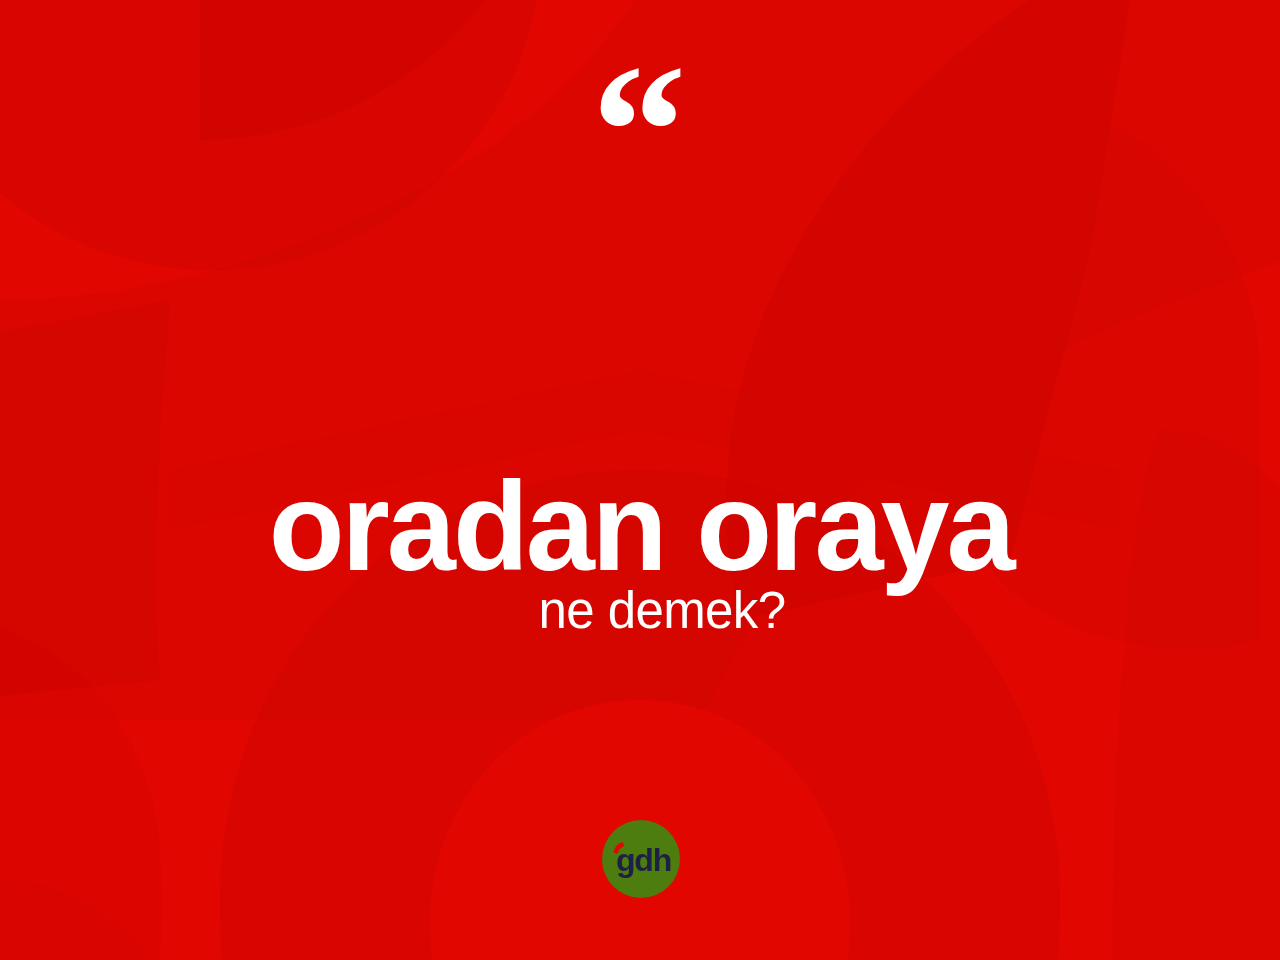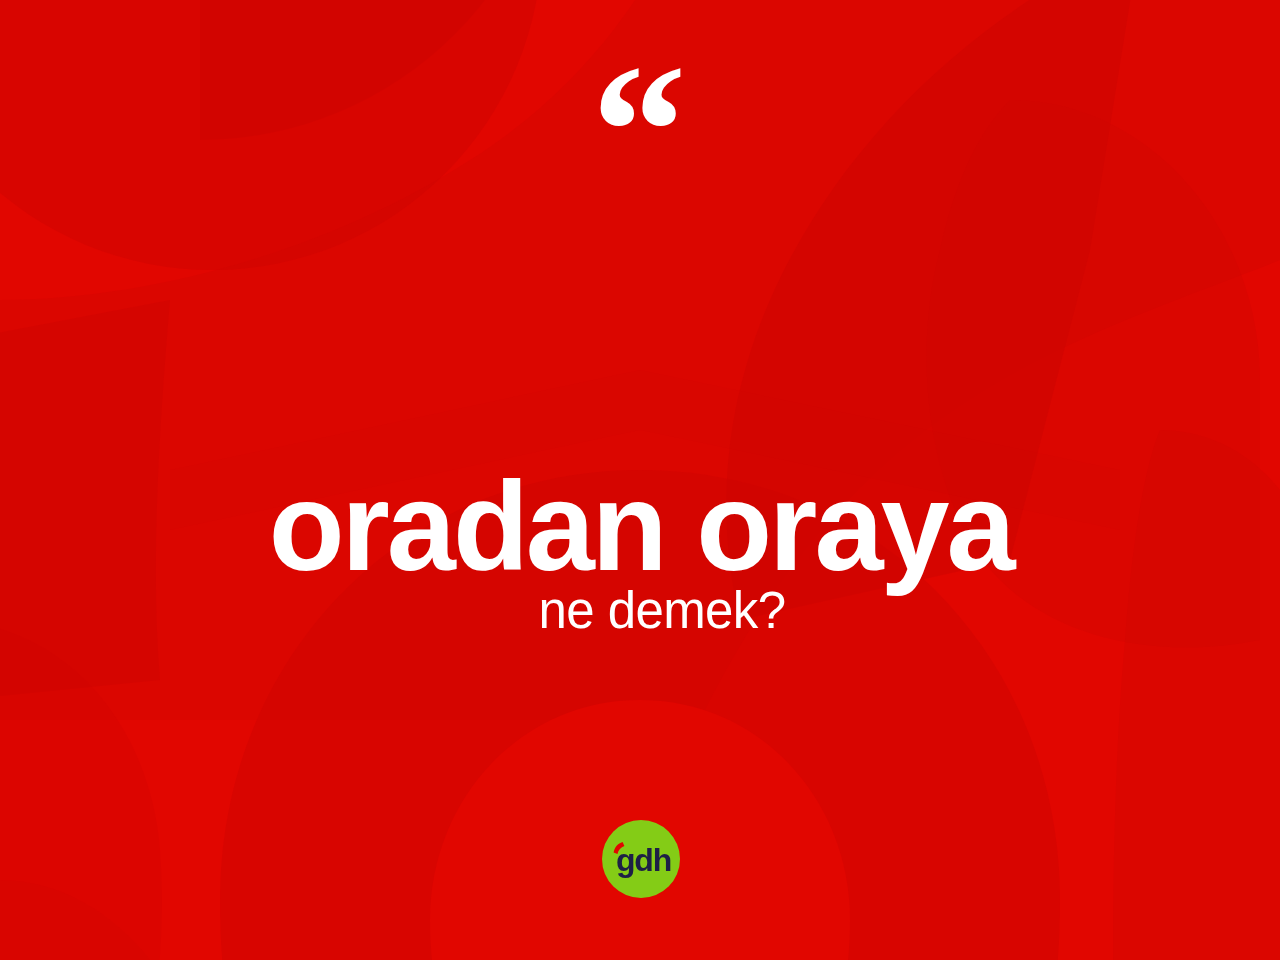--- a/index.html
+++ b/index.html
@@ -169,21 +169,21 @@
     <div class="quote-mark" style="color: rgb(255, 255, 255);">“</div>
 
     <div class="headline-wrap">
       <h1 class="headline" style="color: rgb(255, 255, 255);">oradan oraya</h1>
     </div>
 
     <div class="subhead-wrap">
       <h2 class="subhead" style="color: rgb(255, 255, 255);">ne demek?</h2>
     </div>
 
-    <div class="logo" style="background: #84cc16;">
+    <div class="logo" style="background: #4d7c0f;">
       <svg width="62" height="40" viewBox="0 0 62 40" xmlns="http://www.w3.org/2000/svg">
 
         <path d="M 3.6 13.6 C 4.4 8.4 8.0 4.4 12.6 3.0 L 14.4 7.0
                  C 10.9 8.1 8.2 11.1 7.5 14.9 Z" fill="#e10600"></path>
 
         <text x="6" y="32" font-family="'Liberation Sans', sans-serif" font-size="32" font-weight="700" letter-spacing="-1.2" fill="#1e2046">gdh</text>
       </svg>
     </div>
 
   </div>

